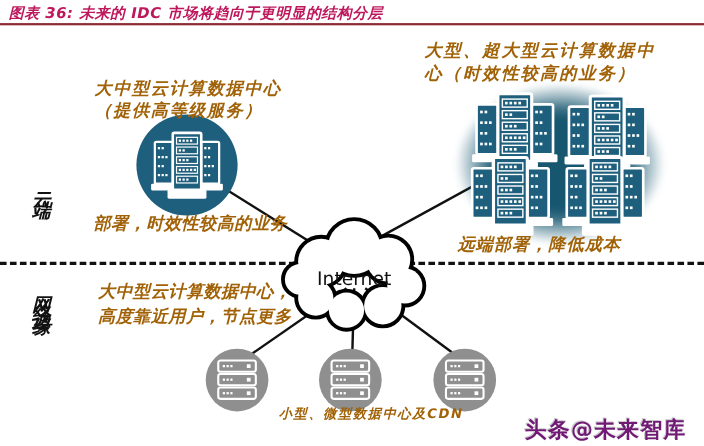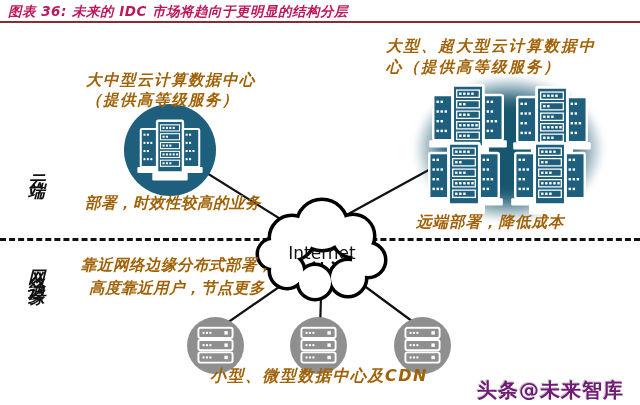--- a/index.html
+++ b/index.html
@@ -45,22 +45,22 @@
   .regional-label { left:86px; top:70px; width:212px; text-align:left;
     font-size:15.5px; letter-spacing:1.5px; }
   .hyperscale-label { left:386px; top:36px; width:245px; text-align:left;
     font-size:15.5px; letter-spacing:2px; line-height:21px; }
   .ann-regional { left:58px; top:193px; width:230px; text-align:center;
     font-size:15.5px; letter-spacing:0.5px; }
   .ann-remote { left:396px; top:212px; width:200px; font-size:15.5px;
     letter-spacing:1px;margin-left:20px; }
   .ann-edge { left:58px; top:254px; width:238px; text-align:center;
     font-size:15.5px; line-height:23px; letter-spacing:0.5px; }
-  .edge-caption { left:210px; top:366px; width:255px; text-align:left;
-    font-size:16px; letter-spacing:1.5px; }
+  .edge-caption { left:210px; top:366px; width:255px; text-align:center;
+    font-size:12px; letter-spacing:1.5px; }
   
   .regional-circle {
     position:absolute; left:124px; top:104px; width:92px; height:92px;
     border-radius:50%; background:#1e5f7d; z-index:3;
     display:flex; align-items:center; justify-content:center;
   }
   .cluster {
     position:absolute; left:420px; top:78px; width:178px; height:140px;
     z-index:3;
   }
@@ -227,21 +227,21 @@
     <div>（提供高等级服务）</div>
   </div>
   <div class="regional-circle">
     <svg width="68" height="64" viewBox="0 0 100 94">
       <use href="#rack-group"></use>
     </svg>
   </div>
 
   <div class="node-label hyperscale-label">
     <div>大型、超大型云计算数据中</div>
-    <div>心（提供高等级服务）</div>
+    <div>心（时效性较高的业务）</div>
   </div>
   <div class="cluster">
     <div class="cluster-glow"></div>
     <svg class="rack" style="left:6px;  top:4px;" width="84" height="76" viewBox="0 0 100 94">
         <use href="#rack-group"></use>
       </svg>
     <svg class="rack" style="left:90px; top:6px;" width="84" height="76" viewBox="0 0 100 94">
         <use href="#rack-group"></use>
       </svg>
     <svg class="rack" style="left:2px;  top:62px;" width="84" height="76" viewBox="0 0 100 94">
@@ -250,21 +250,21 @@
     <svg class="rack" style="left:88px; top:62px;" width="84" height="76" viewBox="0 0 100 94">
         <use href="#rack-group"></use>
       </svg>
   </div>
 
   <div class="annotation ann-regional">
     <div>部署，时效性较高的业务</div>
   </div>
   <div class="annotation ann-remote">远端部署，降低成本</div>
   <div class="annotation ann-edge">
-    <div>靠近网络边缘分布式部署，</div>
+    <div>大中型云计算数据中心，</div>
     <div>高度靠近用户，节点更多</div>
   </div>
 
   <div class="edge-circle edge-1">
     <svg width="41" height="39" viewBox="0 0 60 56">
         <use href="#edge-rack"></use>
       </svg>
   </div>
   <div class="edge-circle edge-2">
     <svg width="41" height="39" viewBox="0 0 60 56">

